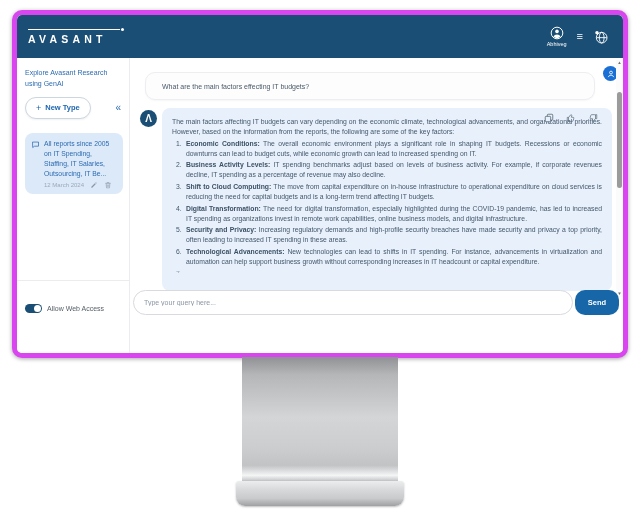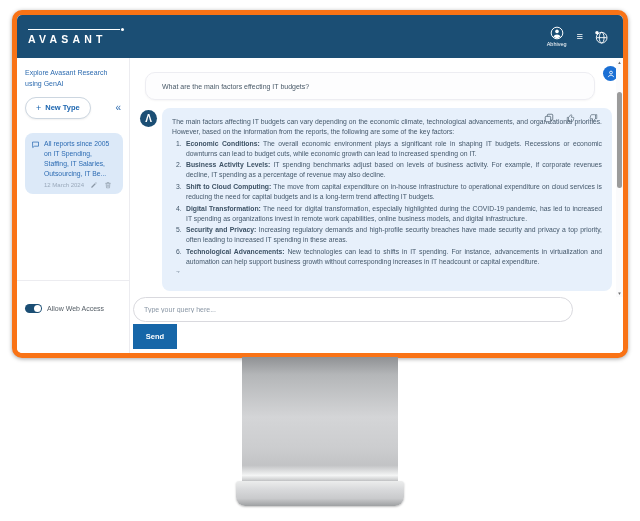--- a/index.html
+++ b/index.html
@@ -4,21 +4,21 @@
 <style>
   :root{
     --navy:#1b4e74; --accent:#1d66b0; --bubble:#e7f0fb; --chip:#dce9f8;
     --text:#44586b; --muted:#9aa9bb; --send:#1666a8; --avatar-blue:#1a6fd4;
   }
   *{margin:0;padding:0;box-sizing:border-box;}
   body{width:640px;height:521px;background:#ffffff;font-family:"Liberation Sans",sans-serif;position:relative;overflow:hidden;}
 
   
   .monitor{position:absolute;left:12px;top:10px;width:616px;height:348px;background:#fff;
-    border:5px solid #f97316;border-radius:10px;box-shadow:0 1px 4px rgba(0,0,0,.35);overflow:hidden;}
+    border:5px solid #d946ef;border-radius:10px;box-shadow:0 1px 4px rgba(0,0,0,.35);overflow:hidden;}
   .stand-neck{position:absolute;left:242px;top:357px;width:156px;height:126px;
     background:linear-gradient(180deg,#8f9194 0%,#b4b6b8 14%,#d4d5d7 48%,#cccdcf 72%,#c2c3c5 86%,#f4f5f5 94%,#b2b3b5 100%);}
   .stand-base{position:absolute;left:236px;top:481px;width:168px;height:25px;
     background:linear-gradient(180deg,#eceded 0%,#d8d9db 35%,#c9cacc 70%,#9ea0a2 100%);
     border-radius:3px 3px 9px 9px;box-shadow:0 1px 2px rgba(0,0,0,.25);}
 
   .screen{width:606px;height:338px;display:flex;flex-direction:column;background:#fff;}
 
   
   .navbar{height:43px;background:var(--navy);display:flex;align-items:center;flex-shrink:0;}
@@ -79,25 +79,25 @@
   .a-partial{height:4px;overflow:hidden;opacity:.55;padding-left:4px;margin-top:2px;}
 
   
   .scrollbar{position:absolute;right:0;top:2px;width:7px;height:237px;background:#fbfbfc;
     display:flex;flex-direction:column;align-items:center;}
   .scroll-arrow{color:#707070;font-size:4.5px;line-height:6px;cursor:pointer;}
   .scroll-track{flex:1;width:100%;position:relative;}
   .scroll-thumb{position:absolute;left:1px;top:26px;width:5px;height:96px;background:#9b9b9b;border-radius:3px;cursor:pointer;}
 
   
-  .input-row{position:absolute;left:3px;top:239px;width:490px;display:flex;gap:2px;flex-direction:column;}
+  .input-row{position:absolute;left:3px;top:232px;width:490px;display:flex;gap:2px;}
   .query-input{width:440px;height:25px;border:1px solid #d9d9de;border-radius:13px;padding:0 10px;
     font-size:7px;color:#333;font-family:"Liberation Sans",sans-serif;outline:none;}
   .query-input::placeholder{color:#8a97a5;}
-  .send-btn{width:44px;height:25px;background:var(--send);color:#fff;border:none;border-radius:0;
+  .send-btn{width:44px;height:25px;background:var(--send);color:#fff;border:none;border-radius:10px;
     font-size:7.5px;font-weight:bold;cursor:pointer;font-family:"Liberation Sans",sans-serif;}
 </style>
 </head>
 <body>
 
 <div class="monitor">
   <div class="screen">
 
     <div class="navbar">
       <div class="logo">

